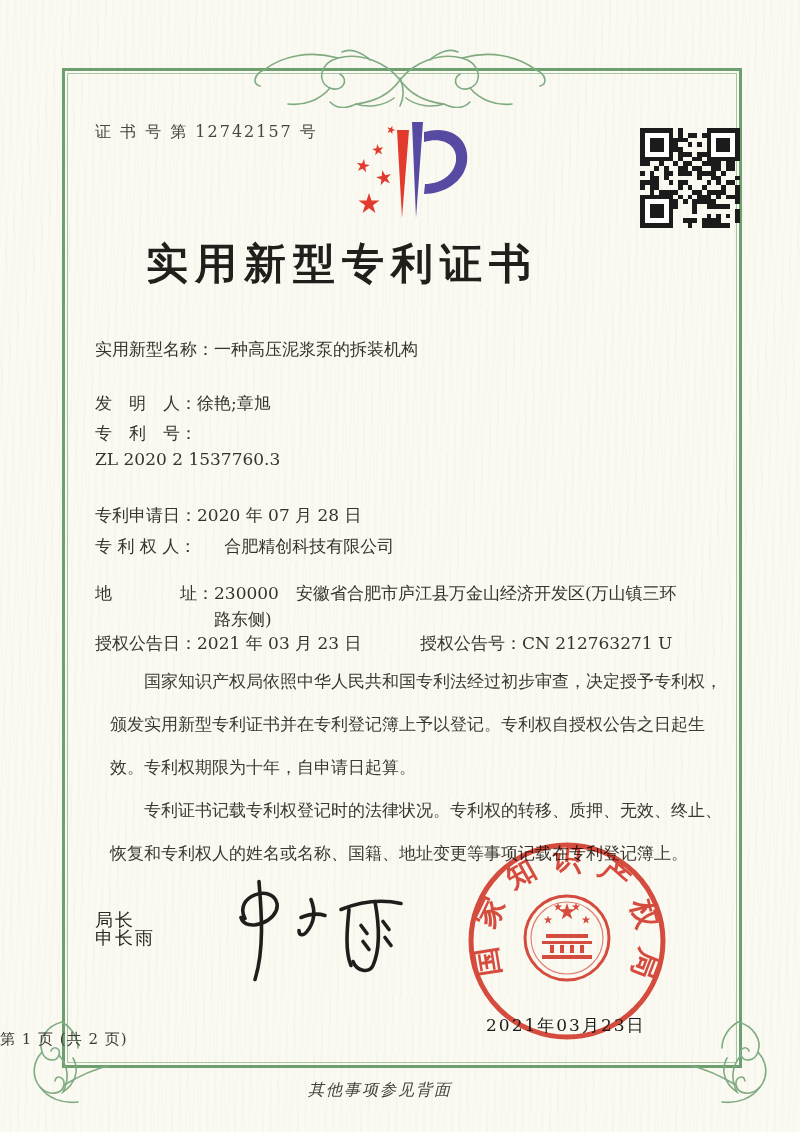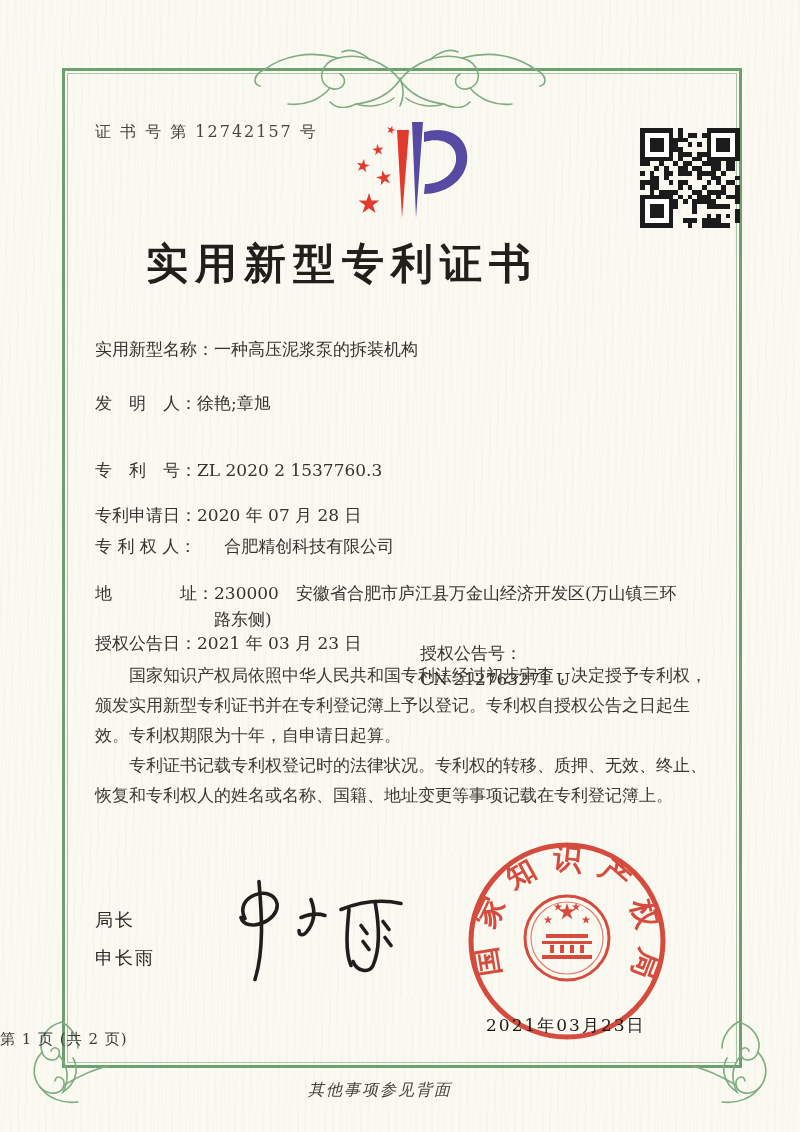--- a/index.html
+++ b/index.html
@@ -22,22 +22,22 @@
   .frame-inner{position:absolute;inset:2px;border:1px solid #a6c5a7;}
   .cert-no{left:95px;top:122px;font-size:16px;letter-spacing:2px;color:#4a463f;}
   .logo{left:336px;top:114px;width:140px;height:114px;}
   .qr{left:640px;top:128px;width:100px;height:100px;}
   .title{left:0;top:236px;width:684px;text-align:center;font-size:42px;font-weight:700;
          letter-spacing:7px;color:#211f1c;}
   .field-row{left:95px;width:618px;font-size:17px;line-height:1.5;display:flex;}
   .field-label,.field-value{white-space:pre-wrap;}
   .field-value{max-width:500px;}
   .pair{display:flex;}
-  .pair2{position:absolute;left:325px;top:10px;display:flex;flex-direction:column;}
-  .paras{left:95px;top:660px;width:616px;font-size:17px;line-height:30px;color:#3c3933;}
+  .pair2{position:absolute;left:325px;top:0;display:flex;}
+  .paras{left:110px;top:660px;width:616px;font-size:17px;line-height:43px;color:#3c3933;}
   .paras p{margin:0;text-indent:2em;}
   .signer{left:95px;font-size:18px;letter-spacing:2px;color:#2c2a26;}
   .signature-svg{left:215px;top:872px;width:210px;height:118px;}
   .seal-svg{left:462px;top:838px;width:210px;height:210px;opacity:.9;mix-blend-mode:multiply;}
   .seal-date{left:486px;top:1014px;font-size:17px;letter-spacing:2px;color:#1c1b1a;z-index:3;}
   .page-no{left:0;top:1030px;width:740px;text-align:left;font-size:15px;color:#3c3933;letter-spacing:1px;}
   .back-note{left:0;top:1080px;width:760px;text-align:center;font-size:16px;color:#45423b;letter-spacing:2px;font-style:italic;}
   .green-stroke{stroke:#7fab81;fill:none;stroke-width:1.6;stroke-linecap:round;}
   .sig-stroke{stroke:#1f1e1c;fill:none;stroke-width:3.6;stroke-linecap:round;stroke-linejoin:round;}
 </style>
@@ -259,21 +259,21 @@
 <div class="abs title">实用新型专利证书</div>
 
 <div class="abs field-row" style="top:337px;">
   <span class="field-label">实用新型名称：</span>
   <span class="field-value">一种高压泥浆泵的拆装机构</span>
 </div>
 <div class="abs field-row" style="top:391px;">
   <span class="field-label">发　明　人：</span>
   <span class="field-value">徐艳;章旭</span>
 </div>
-<div class="abs field-row" style="top:458px;">
+<div class="abs field-row" style="top:421px;flex-direction:column;">
   <span class="field-label">专　利　号：</span>
   <span class="field-value">ZL 2020 2 1537760.3</span>
 </div>
 <div class="abs field-row" style="top:503px;">
   <span class="field-label">专利申请日：</span>
   <span class="field-value">2020 年 07 月 28 日</span>
 </div>
 <div class="abs field-row" style="top:534px;gap:28px;">
   <span class="field-label">专 利 权 人：</span>
   <span class="field-value">合肥精创科技有限公司</span>
@@ -292,21 +292,21 @@
     <span class="field-value">CN 212763271 U</span>
   </span>
 </div>
 
 <div class="abs paras">
   <p>国家知识产权局依照中华人民共和国专利法经过初步审查，决定授予专利权，颁发实用新型专利证书并在专利登记簿上予以登记。专利权自授权公告之日起生效。专利权期限为十年，自申请日起算。</p>
   <p>专利证书记载专利权登记时的法律状况。专利权的转移、质押、无效、终止、恢复和专利权人的姓名或名称、国籍、地址变更等事项记载在专利登记簿上。</p>
 </div>
 
 <div class="abs signer" style="top:908px;">局长</div>
-<div class="abs signer" style="top:946px;">申长雨</div>
+<div class="abs signer" style="top:926px;">申长雨</div>
 
 <svg class="abs signature-svg" viewBox="0 0 210 115">
   <g class="sig-stroke">
     <path d="M30,45 C18,22 58,10 62,30 C65,48 30,60 26,44"></path>
     <path d="M44,8 C46,34 50,74 40,106"></path>
     <path d="M96,26 C100,36 100,48 92,58 C88,63 84,62 84,57"></path>
     <path d="M86,44 C96,40 104,40 110,42"></path>
     <path d="M126,36 C146,28 168,26 186,30"></path>
     <path d="M134,36 C132,56 130,78 136,92"></path>
     <path d="M160,28 C164,50 166,74 158,92 C154,100 142,98 138,88"></path>

